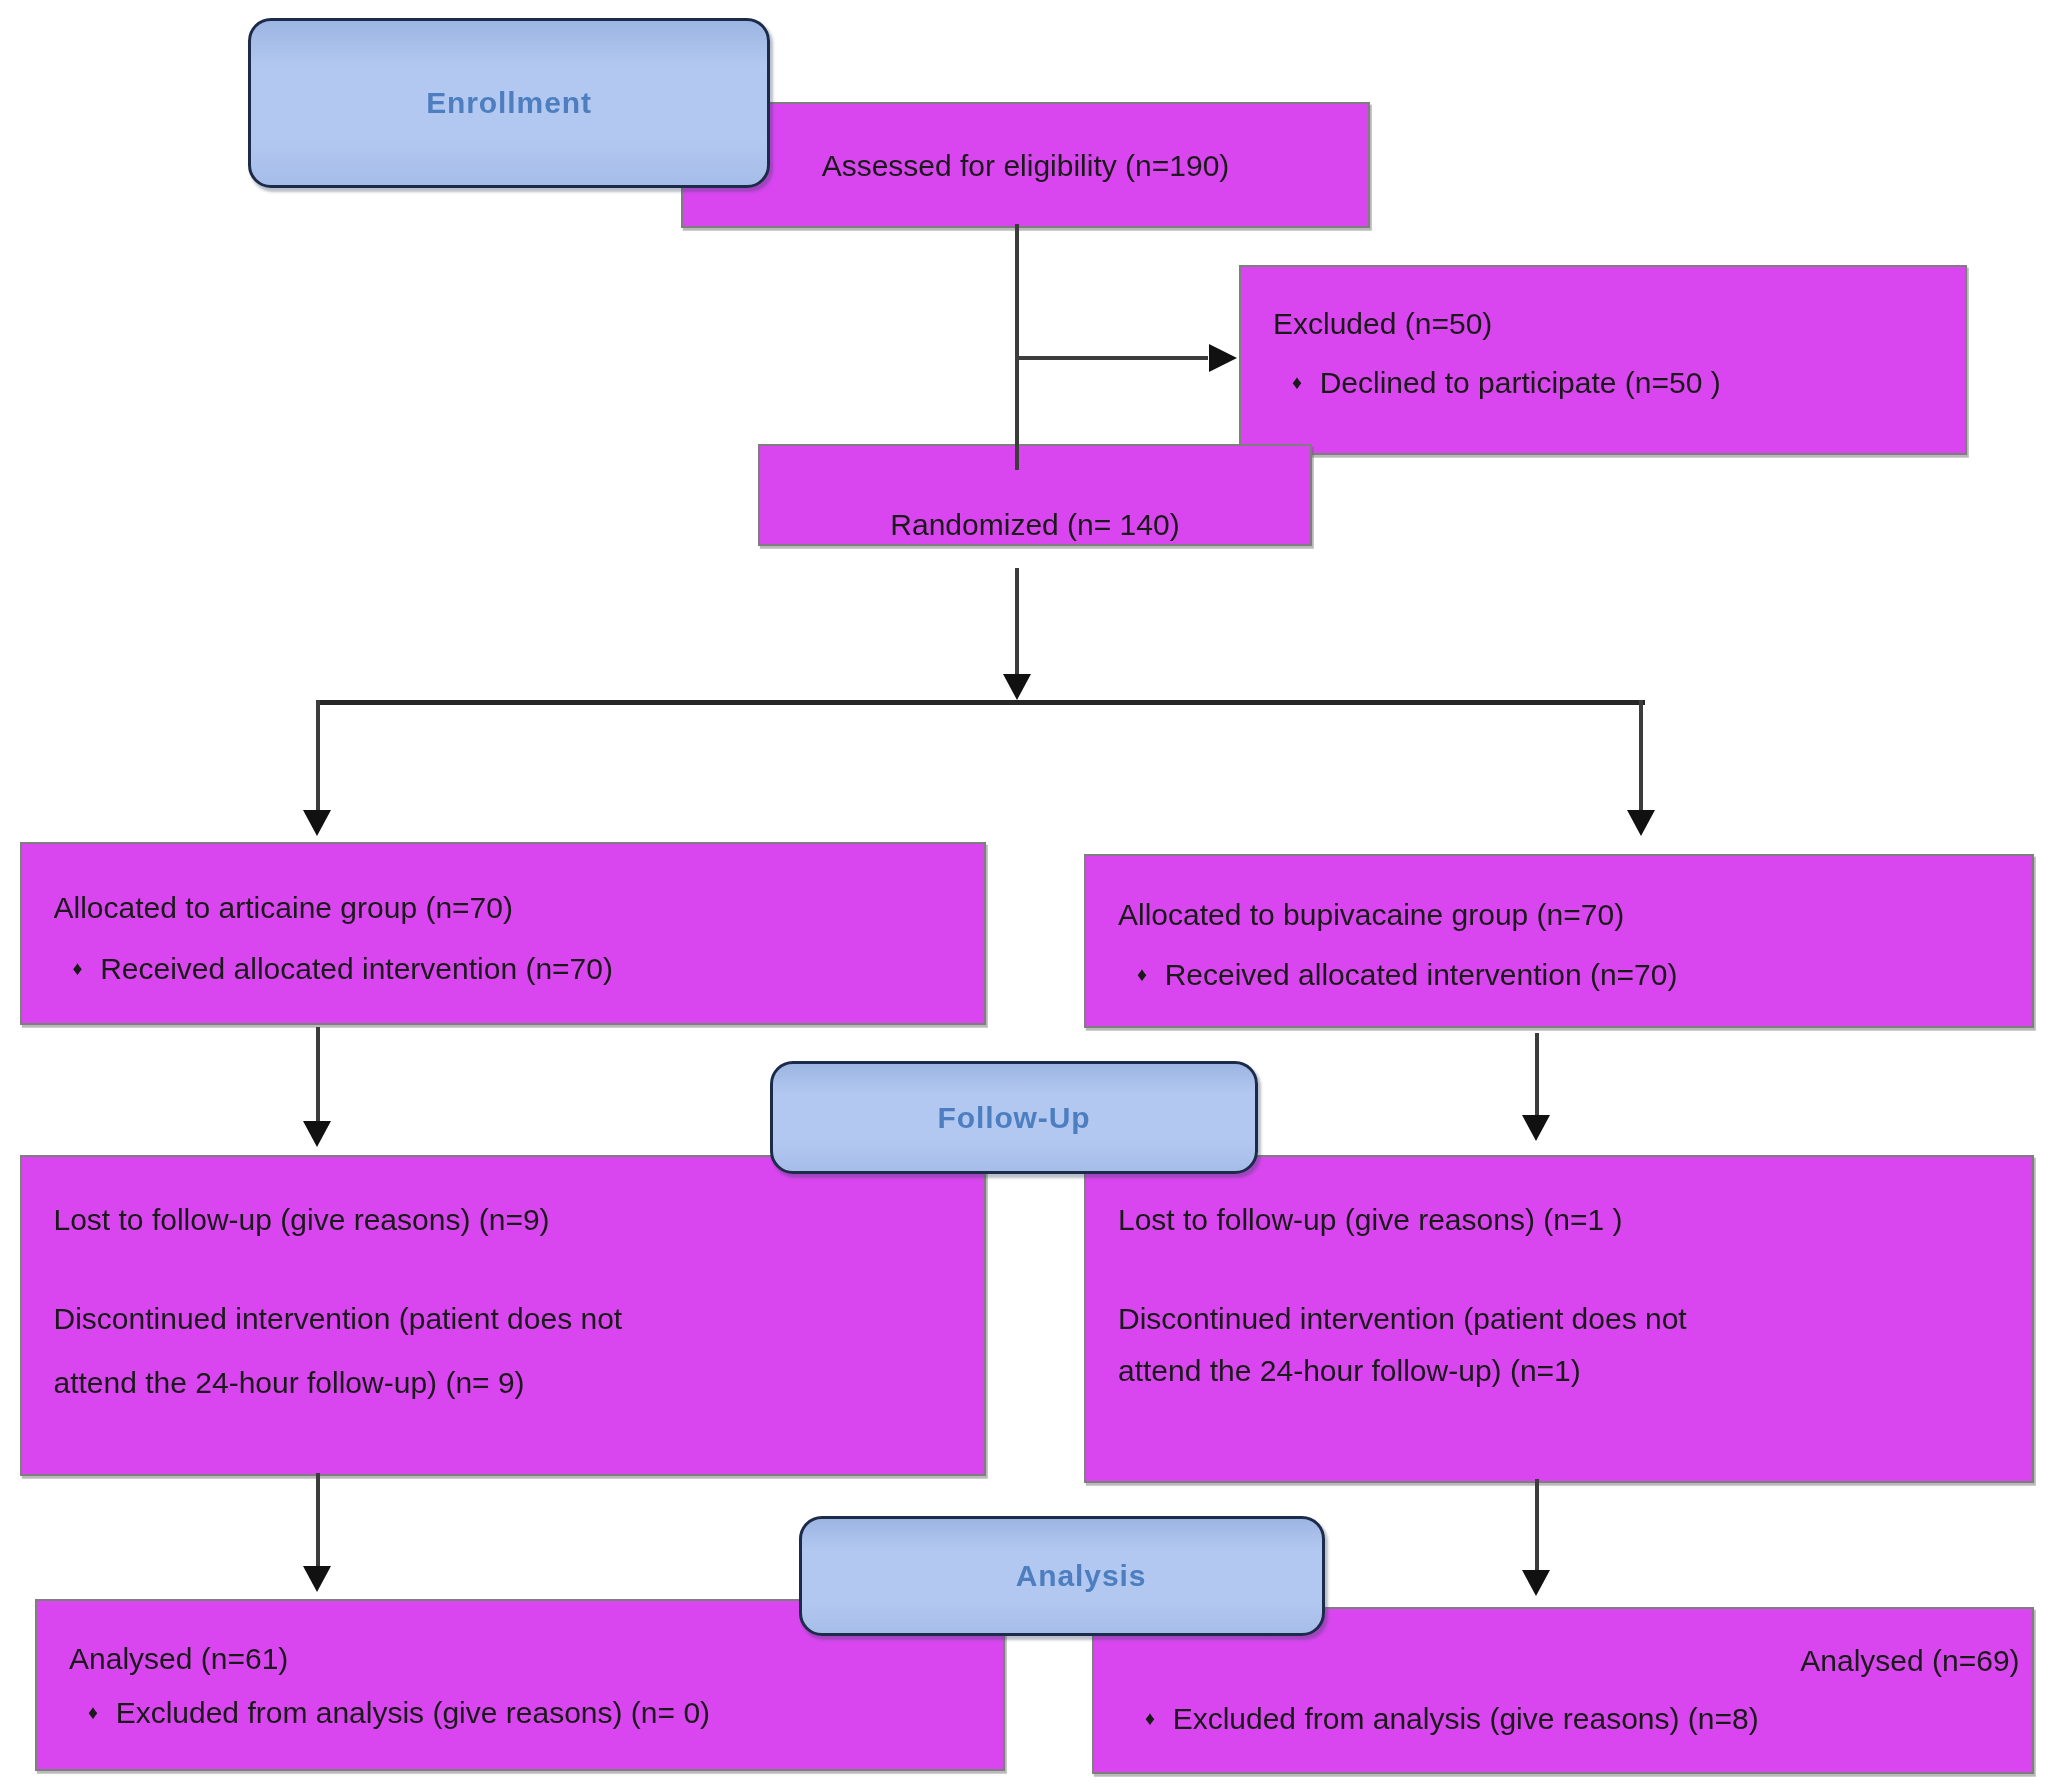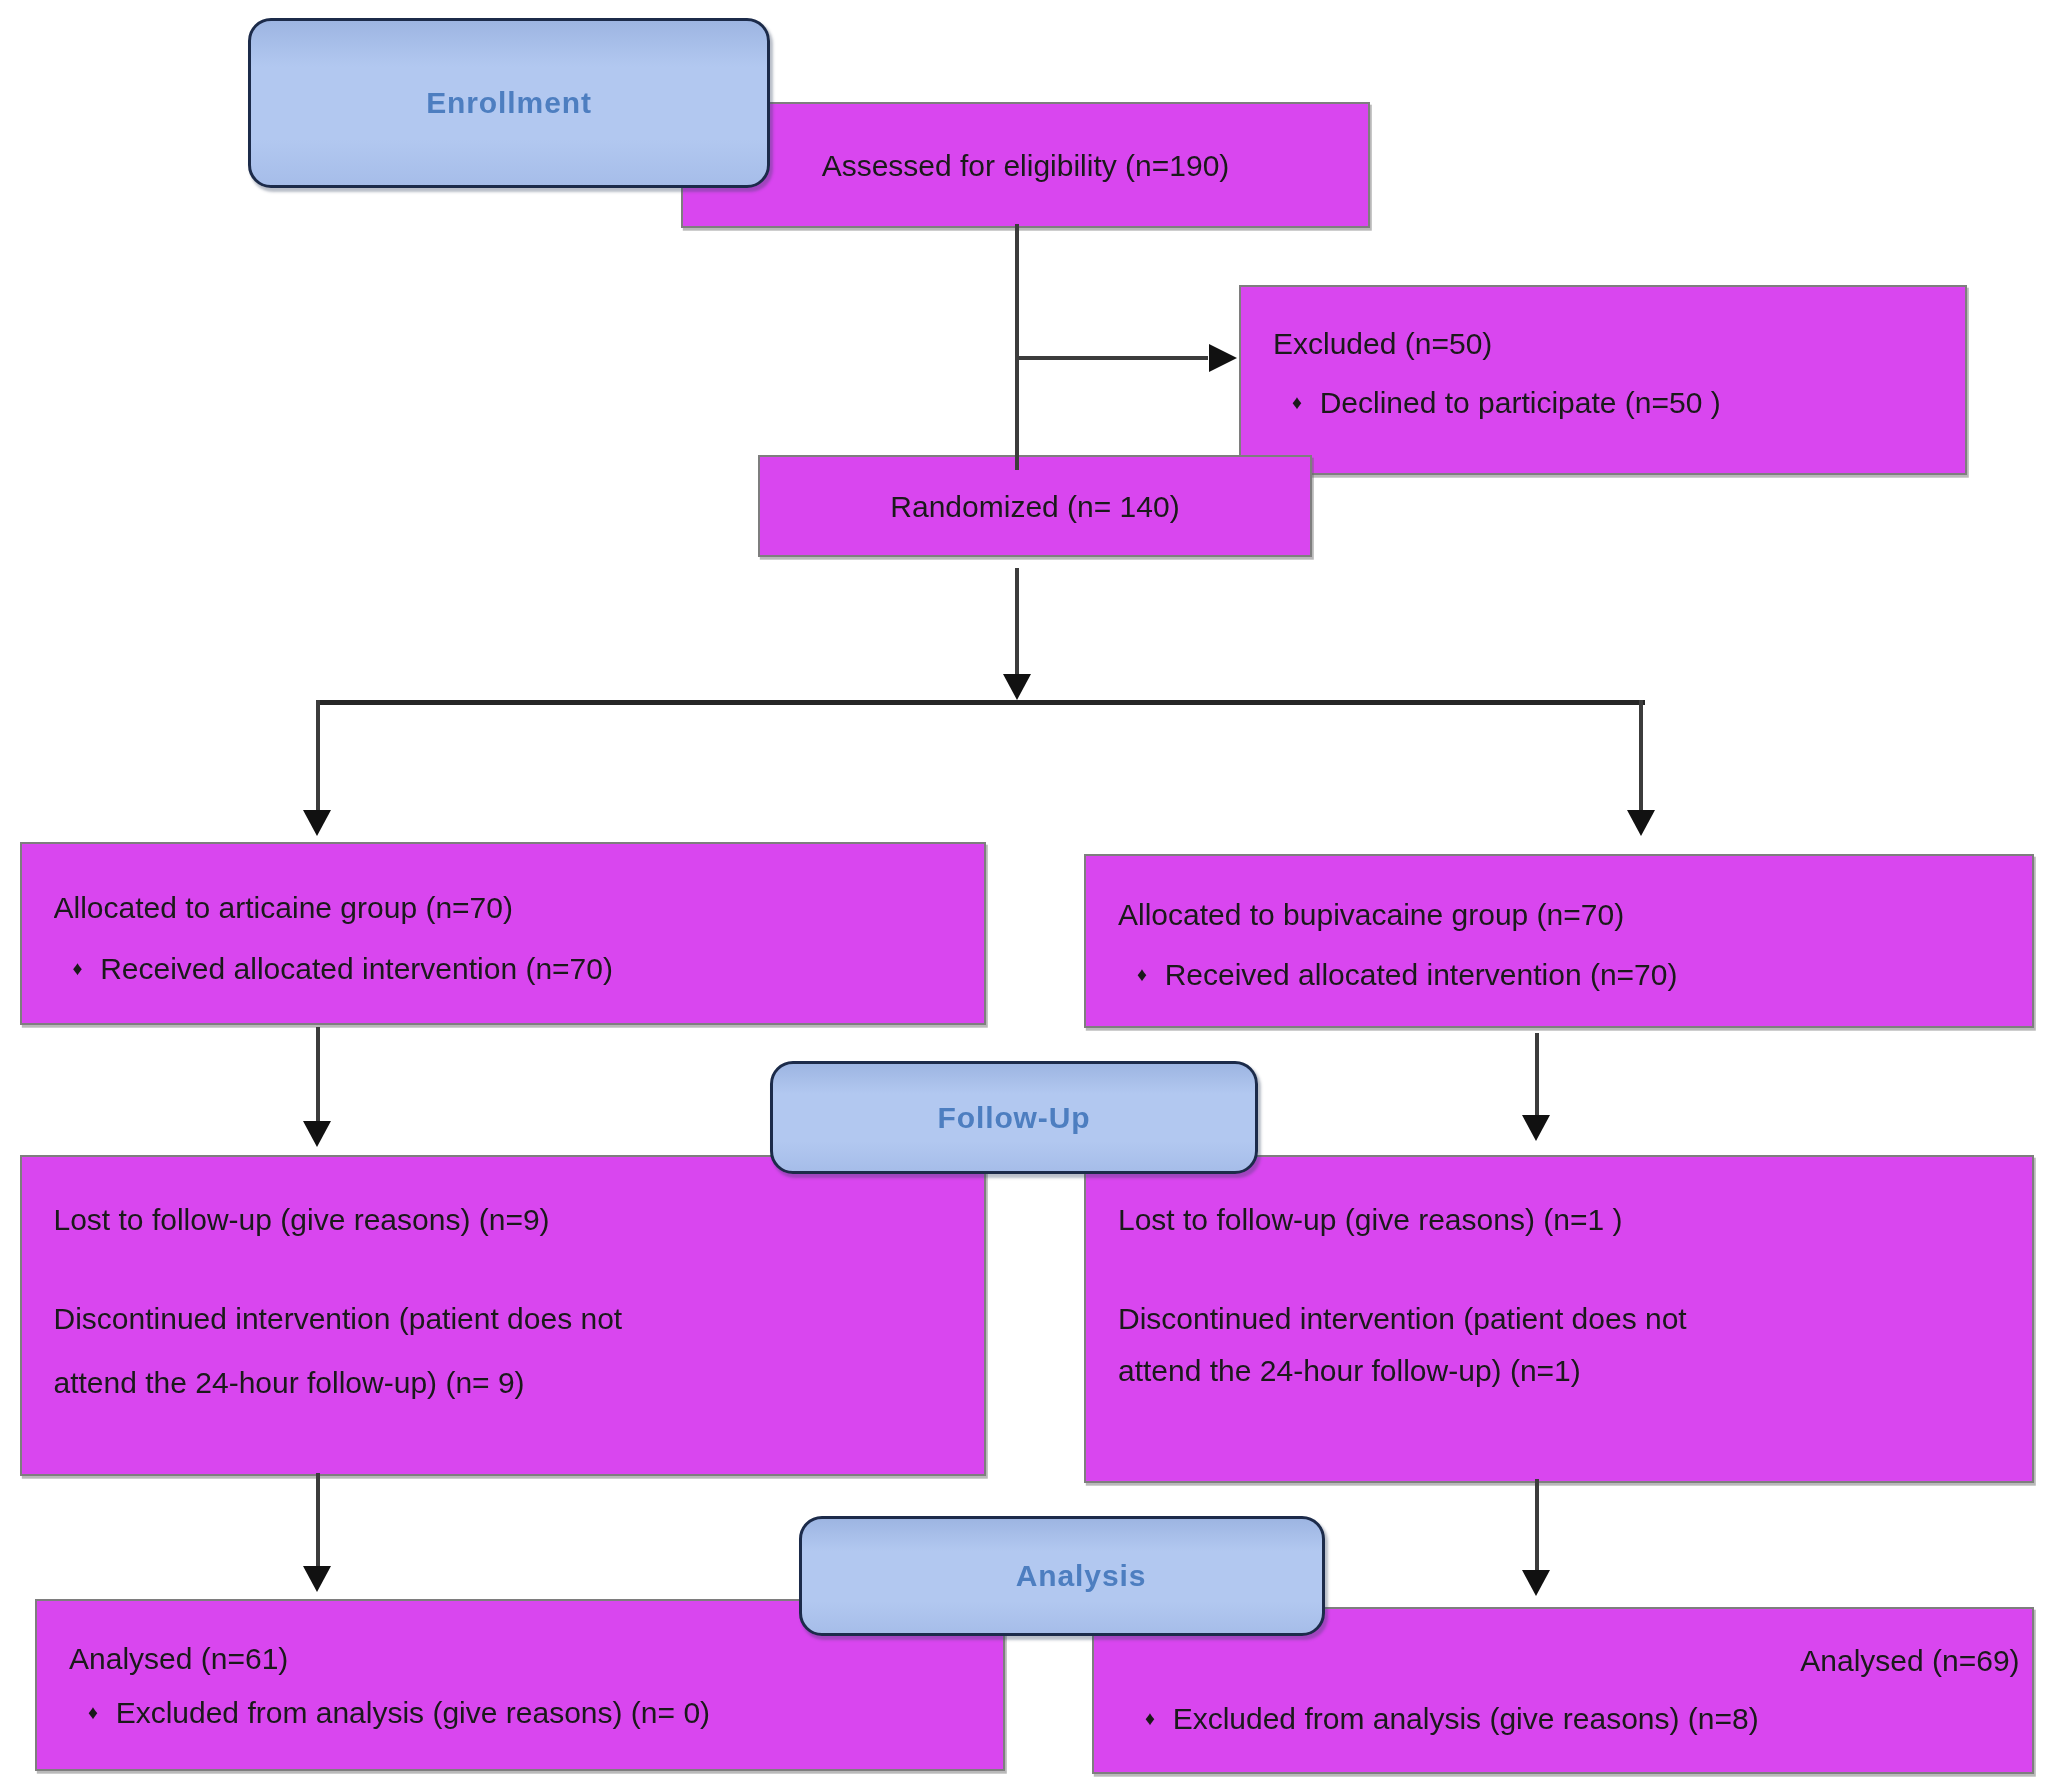--- a/index.html
+++ b/index.html
@@ -54,31 +54,31 @@
 
   <div class="wbox center" style="left:681px;top:102px;width:685px;height:122px;">
     <span>Assessed for eligibility (n=190)</span>
   </div>
 
   <div class="vline" style="left:1015px;top:224px;height:246px;"></div>
 
   <div class="hline" style="left:1015px;top:356px;width:193px;"></div>
   <div class="arr-r" style="left:1209px;top:344px;"></div>
 
-  <div class="wbox" style="left:1239px;top:265px;width:724px;height:186px;margin-top:20px;">
+  <div class="wbox" style="left:1239px;top:265px;width:724px;height:186px;">
     <div class="title-line" style="top:37px;">
       <span>Excluded (n=50)</span>
     </div>
     <div class="bullet-line" style="top:96px;">
       <span class="bullet-glyph">♦</span>
       <span>Declined to participate (n=50 )</span>
     </div>
   </div>
 
-  <div class="wbox center" style="left:758px;top:455px;width:550px;height:98px;">
+  <div class="wbox center" style="left:758px;top:444px;width:550px;height:98px;align-items:flex-end;">
     <span>Randomized (n= 140)</span>
   </div>
 
   <div class="vline" style="left:1015px;top:568px;height:108px;"></div>
   <div class="arr-d" style="left:1003px;top:674px;"></div>
   <div class="hline branch" style="left:316px;top:700px;width:1329px;"></div>
 
   <div class="vline" style="left:316px;top:700px;height:110px;"></div>
   <div class="arr-d" style="left:303px;top:810px;"></div>
 

